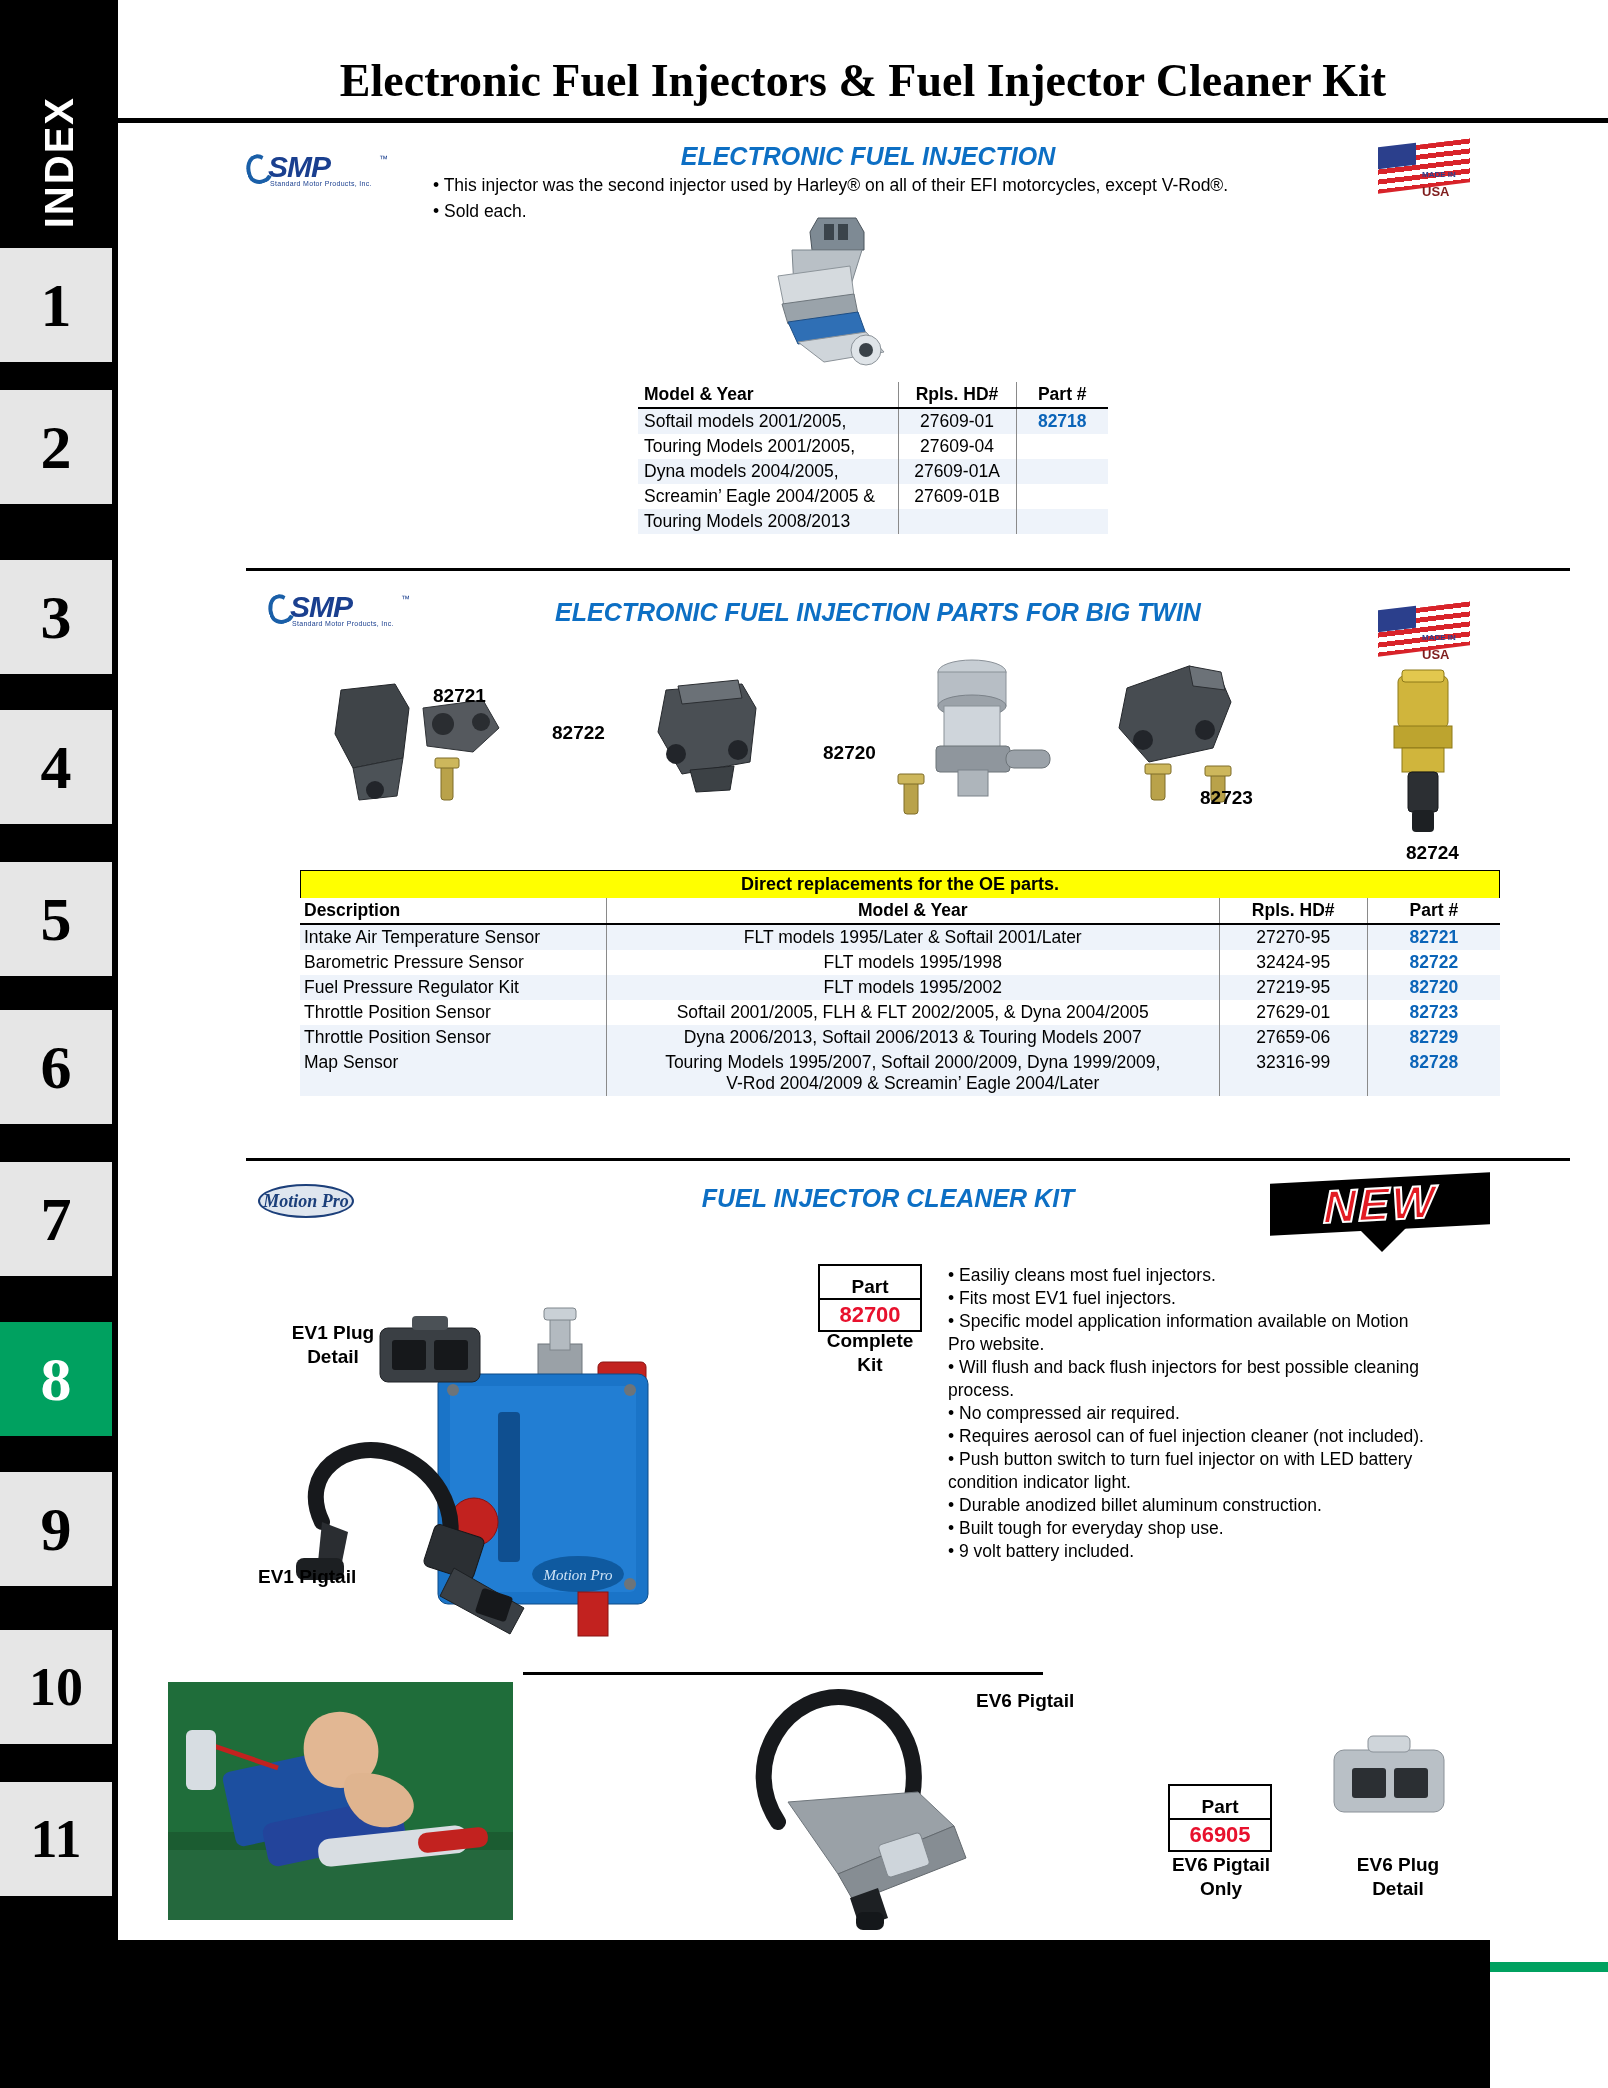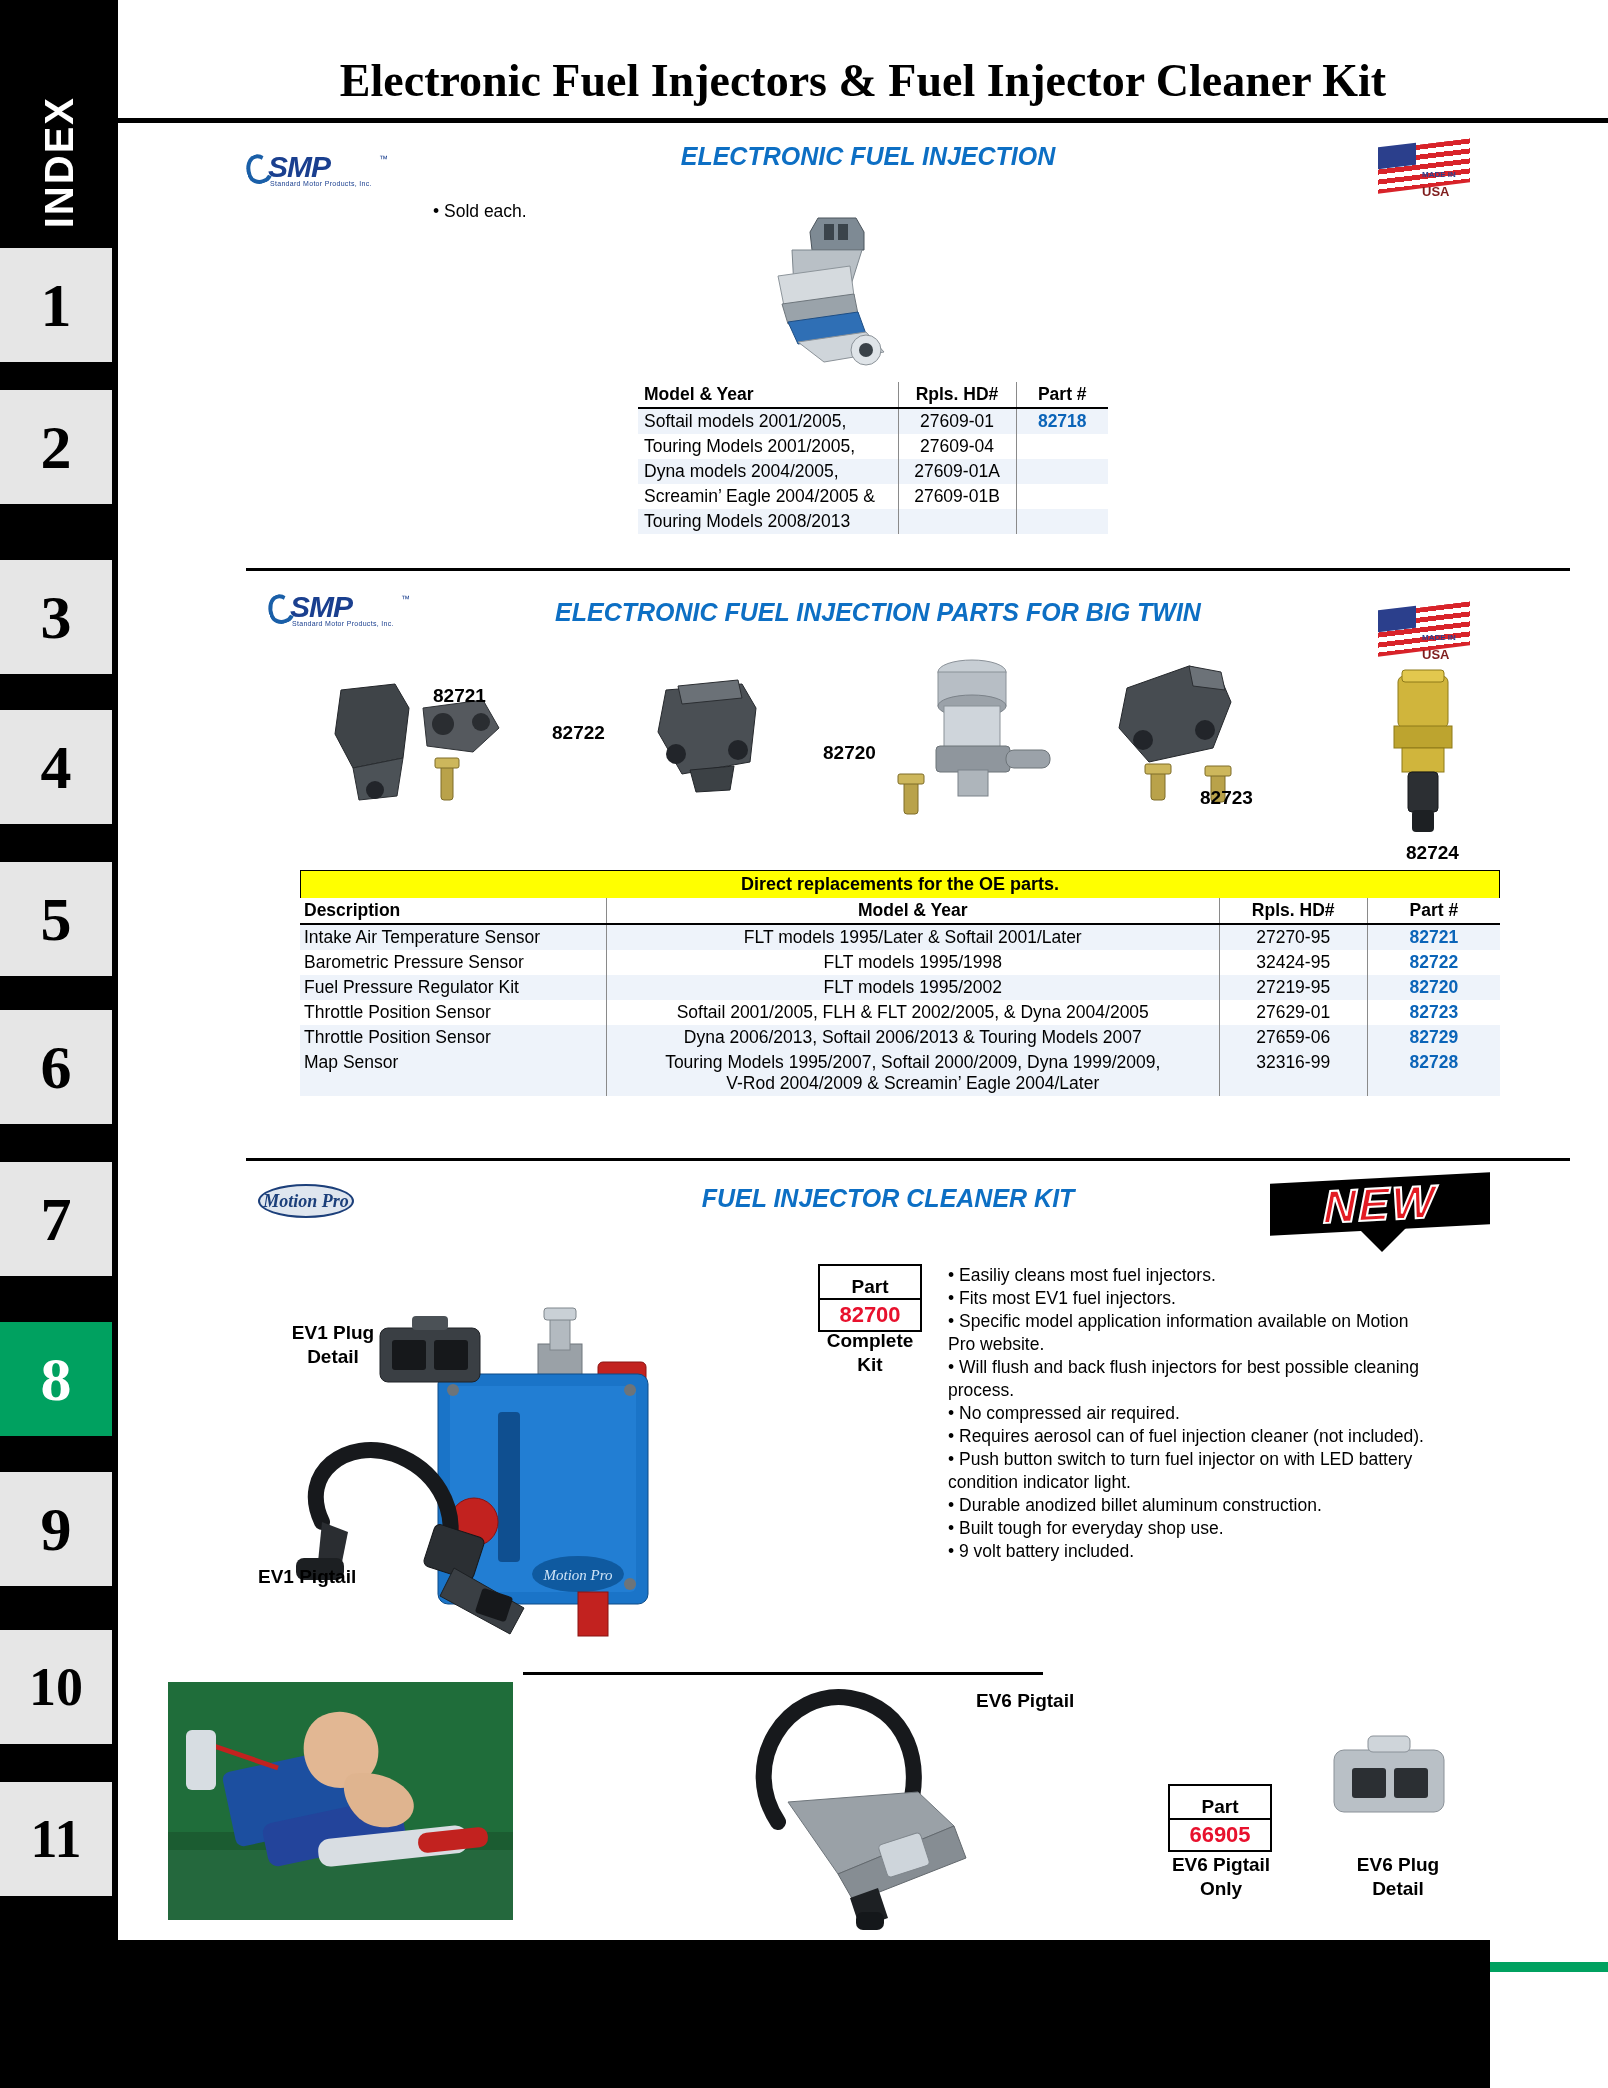--- a/index.html
+++ b/index.html
@@ -216,20 +216,21 @@
 
   <div class="sec-head" style="left:420px; top:110px; width:660px; text-align:center;">ELECTRONIC FUEL INJECTION</div>
 
   <div class="usa-flag" style="left:1260px; top:112px;">
     <div class="stripes"></div>
     <div class="canton"></div>
     <div class="made">MADE IN</div>
     <div class="inusa">USA</div>
   </div>
 
+  <div class="bullet-line" style="position:absolute; left:315px; top:142px; width:1000px;">• This injector was the second injector used by Harley® on all of their EFI motorcycles, except V-Rod®.</div>
   <div class="bullet-line" style="position:absolute; left:315px; top:168px; width:1000px;">• Sold each.</div>
 
   <svg class="art" style="left:620px; top:178px;" width="250" height="165" viewBox="0 0 250 165">
     <path d="M80 8 L118 8 L126 22 L126 40 L74 40 L72 22 Z" fill="#7e8a94" stroke="#4b545c"></path>
     <rect x="86" y="14" width="10" height="16" fill="#3b444b"></rect>
     <rect x="100" y="14" width="10" height="16" fill="#3b444b"></rect>
     <path d="M54 40 L124 40 L112 78 L56 78 Z" fill="#b9c0c6" stroke="#7d868d"></path>
     <path d="M40 66 L112 56 L116 86 L46 96 Z" fill="#d5dade" stroke="#8d959b"></path>
     <path d="M44 94 L116 84 L120 104 L50 114 Z" fill="#9aa3aa" stroke="#6e767c"></path>
     <path d="M50 112 L120 102 L128 124 L60 134 Z" fill="#2f6fb5" stroke="#1e4e84"></path>

